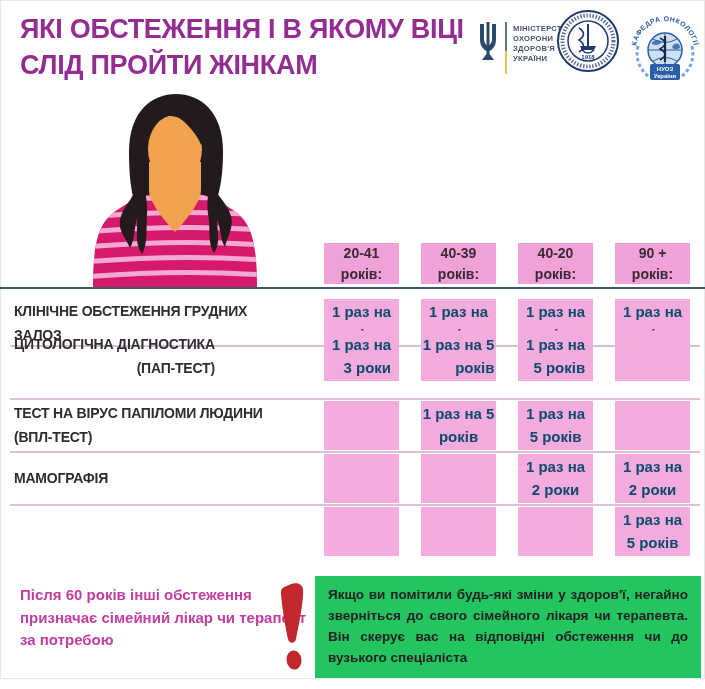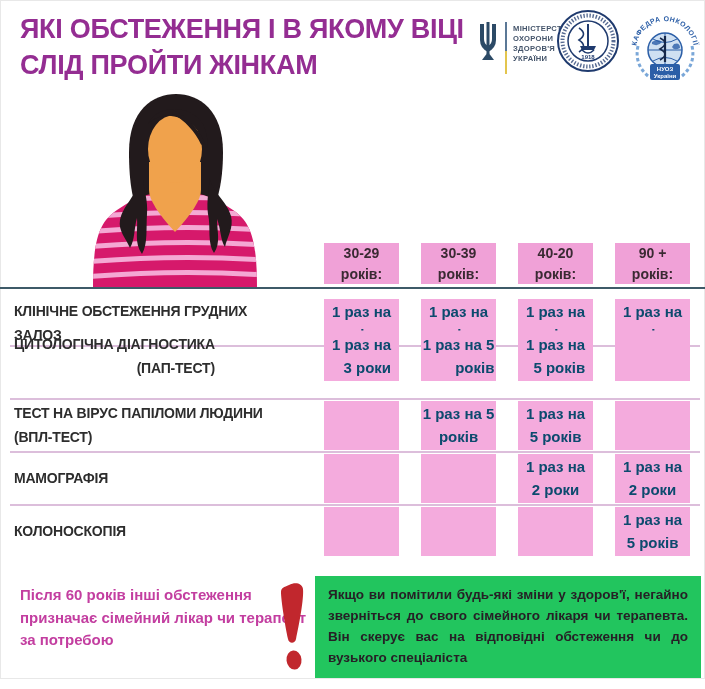--- a/index.html
+++ b/index.html
@@ -130,37 +130,36 @@
     <path d="M54 92 C48 110 38 116 35 130 C33 141 41 148 45 158 C50 150 49 138 52 128 C53 141 49 153 57 164 C63 154 61 138 62 124 C63 110 59 100 58 90 Z" fill="#221a1c"></path>
     <path d="M124 88 C131 106 142 112 146 126 C149 138 142 147 140 157 C135 149 136 139 132 129 C132 141 136 153 129 163 C122 153 126 137 123 124 C121 110 125 98 124 88 Z" fill="#221a1c"></path>
   </svg>
 
   <div class="line-dark"></div>
   <div class="line-light" style="top:345px"></div>
   <div class="line-light" style="top:398px"></div>
   <div class="line-light" style="top:451px"></div>
   <div class="line-light" style="top:504px"></div>
 
-  <div class="hdr c0">30-29
-років:</div>
-  <div class="hdr c1">30-39
+  <div class="hdr c0">20-41
+років:</div>
+  <div class="hdr c1">40-39
 років:</div>
   <div class="hdr c2">40-20
 років:</div>
   <div class="hdr c3">90 +
 років:</div>
 
   <div class="rowlabel r0">КЛІНІЧНЕ ОБСТЕЖЕННЯ ГРУДНИХ
 ЗАЛОЗ</div>
   <div class="rowlabel r1">ЦИТОЛОГІЧНА ДІАГНОСТИКА
 (ПАП-ТЕСТ)</div>
   <div class="rowlabel r3">МАМОГРАФІЯ</div>
   <div class="rowlabel r2">ТЕСТ НА ВІРУС ПАПІЛОМИ ЛЮДИНИ
 (ВПЛ-ТЕСТ)</div>
-  <div class="rowlabel r4">КОЛОНОСКОПІЯ</div>
 
   <div class="cell c0 r0">1 раз на
 рік</div>
   <div class="cell c1 r0">1 раз на
 рік</div>
   <div class="cell c2 r0">1 раз на
 рік</div>
   <div class="cell c3 r0">1 раз на
 рік</div>
 

